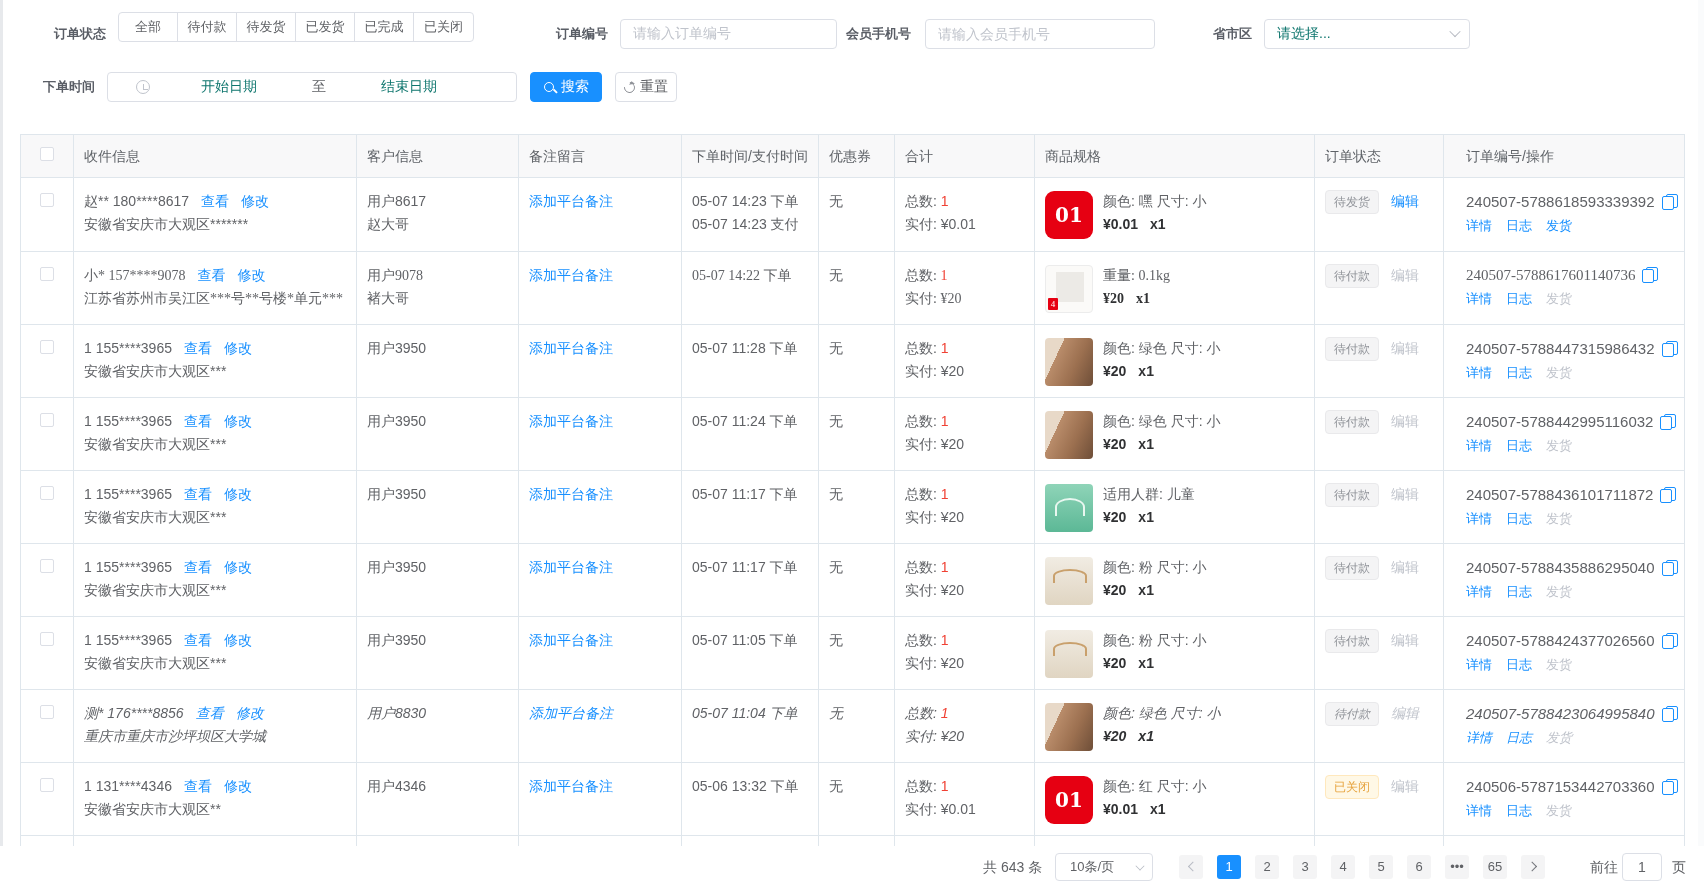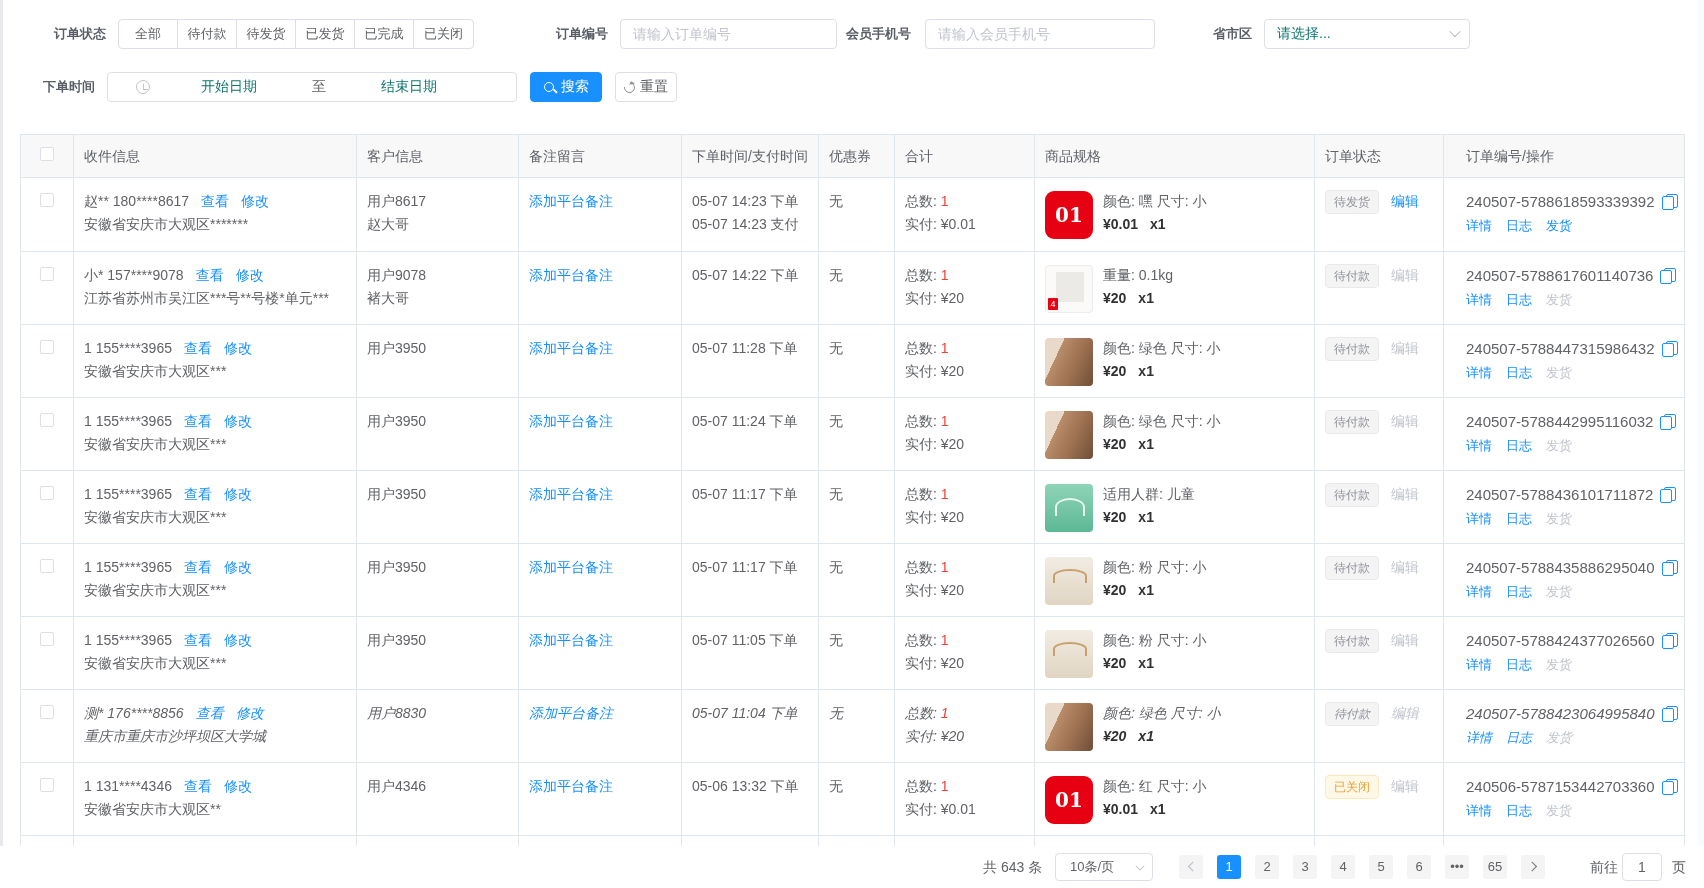--- a/index.html
+++ b/index.html
@@ -1,21 +1,21 @@
 <!DOCTYPE html>
 <html><head>
 <meta charset="utf-8">
 <style>
 *{box-sizing:border-box;margin:0;padding:0}
 html,body{width:1704px;height:888px;overflow:hidden}
 body{font-family:"Liberation Sans","DejaVu Sans",sans-serif;font-size:14px;color:#606266;background:#fff;position:relative}
 .edge-l{position:absolute;left:0;top:0;width:3px;height:100%;background:#e7e9ec}
 .edge-r{position:absolute;right:0;top:0;width:6px;height:100%;background:#fafbfc}
 .flabel{position:absolute;height:30px;line-height:30px;font-weight:700;color:#5a5e66;font-size:13px}
-.btn-group{position:absolute;left:118px;top:19px;display:flex;height:30px;border:1px solid #dcdfe6;border-radius:4px;background:#fff}
+.btn-group{position:absolute;left:118px;top:12px;display:flex;height:30px;border:1px solid #dcdfe6;border-radius:4px;background:#fff}
 .bg-item{width:59px;text-align:center;line-height:28px;font-size:13px;color:#606266;border-right:1px solid #dcdfe6;cursor:pointer}
 .bg-item:last-child{border-right:none}
 .inp{position:absolute;height:30px;border:1px solid #dcdfe6;border-radius:4px;background:#fff;font-size:14px;color:#606266;padding:0 12px;outline:none}
 .inp::placeholder{color:#c0c4cc}
 .selbox{position:absolute;height:30px;border:1px solid #dcdfe6;border-radius:4px;background:#fff;display:flex;align-items:center;padding:0 10px 0 12px}
 .chev{width:8px;height:8px;border-right:1.4px solid #b6bac2;border-bottom:1.4px solid #b6bac2;transform:rotate(45deg) translate(-1px,-1px);display:inline-block;margin-left:auto;margin-top:-3px}
 .daterange{position:absolute;left:107px;top:72px;width:410px;height:30px;border:1px solid #dcdfe6;border-radius:4px;display:flex;align-items:center;padding:0 28px;background:#fff}
 .dr-ph{flex:1;text-align:center;color:#0f766e}
 .dr-sep{color:#606266;padding:0 4px}
 .ic-clock{width:14px;height:14px;border:1px solid #c0c4cc;border-radius:50%;position:relative;flex:none}
@@ -87,21 +87,21 @@
 <div class="btn-group" id="status-group">
     <div class="bg-item">全部</div>
     <div class="bg-item">待付款</div>
     <div class="bg-item">待发货</div>
     <div class="bg-item">已发货</div>
     <div class="bg-item">已完成</div>
     <div class="bg-item">已关闭</div>
   </div>
 
 <div class="flabel" style="left:548px;top:19px;width:60px;text-align:right">订单编号</div>
-<input class="inp" style="left: 620px; top: 19px; width: 217px;" placeholder="请输入订单编号">
+<input class="inp" style="left: 620px; top: 19px; width: 217px; font-family: Liberation Mono, monospace;" placeholder="请输入订单编号">
 
 <div class="flabel" style="left:843px;top:19px;width:68px;text-align:right">会员手机号</div>
 <input class="inp" style="left: 925px; top: 19px; width: 230px;" placeholder="请输入会员手机号">
 
 <div class="flabel" style="left:1210px;top:19px;width:42px;text-align:right">省市区</div>
 <div class="selbox" style="left:1264px;top:19px;width:206px">
   <span class="dr-ph" style="text-align:left">请选择...</span>
   <span class="chev"></span>
 </div>
 
@@ -177,21 +177,21 @@
               <div><span class="pprice mr12">¥0.01</span><span class="pprice">x1</span></div>
             </div>
           </div>
         </td>
         <td><span class="tag tag-info">待发货</span><span class="lnk ml12">编辑</span></td>
         <td class="ordcell">
           <div class="ordline"><span class="ordnum">240507-5788618593339392</span><span class="ic-copy"></span></div>
           <div class="ops"><span class="lnk">详情</span><span class="lnk ml12">日志</span><span class="lnk ml12">发货</span></div>
         </td>
       </tr>
-      <tr style="height: 73px;">
+      <tr style="height: 73px; font-family: Liberation Serif, serif;">
         <td class="cbcell"><span class="cb"></span></td>
         <td>
           <div><span>小* 157****9078</span><span class="lnk ml12">查看</span><span class="lnk ml12">修改</span></div>
           <div>江苏省苏州市吴江区***号**号楼*单元***</div>
         </td>
         <td>
           <div>用户9078</div>
           <div>褚大哥</div>
         </td>
         <td><span class="lnk">添加平台备注</span></td>

